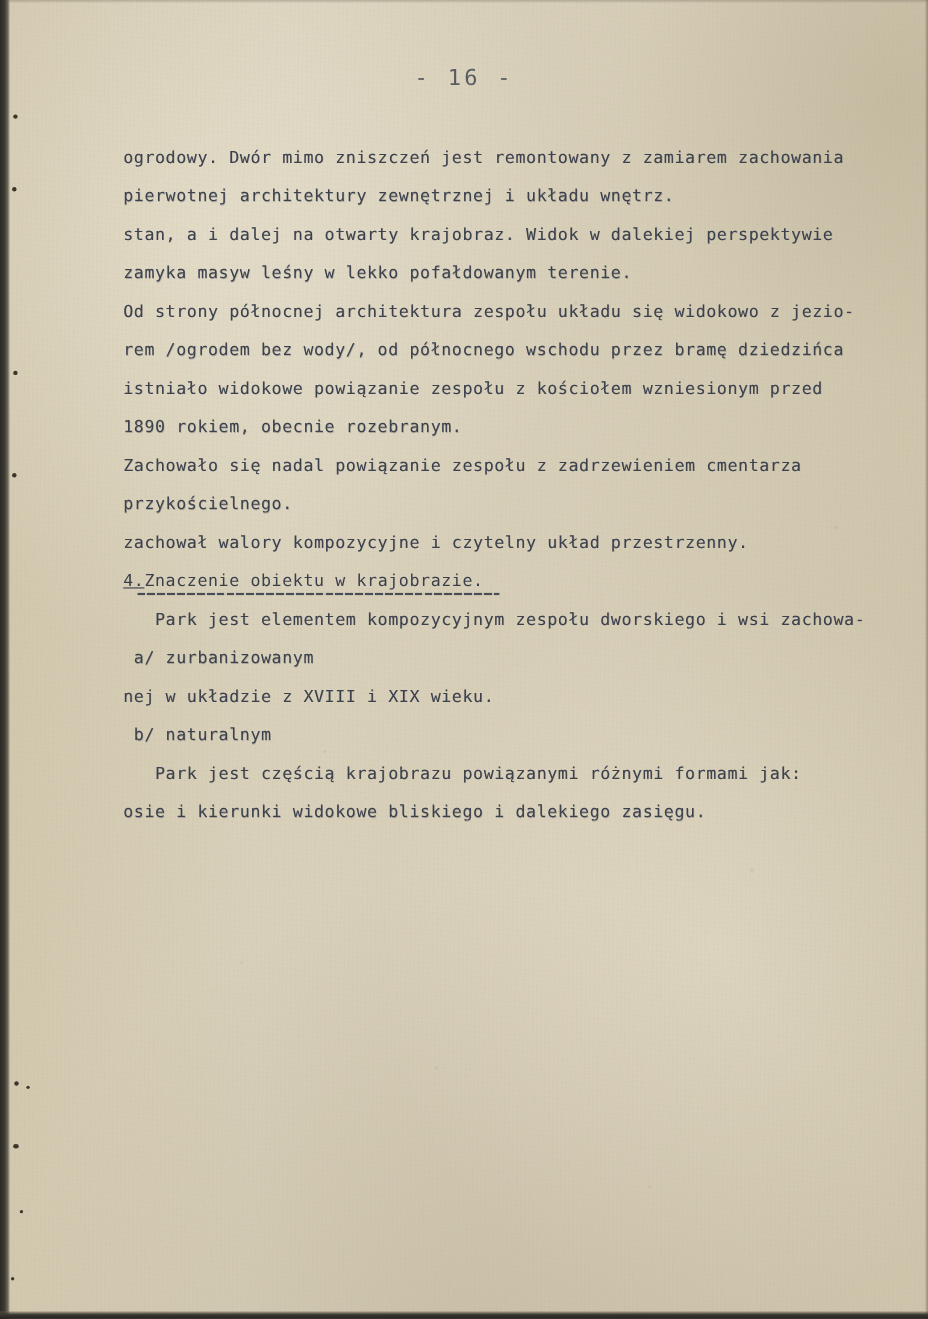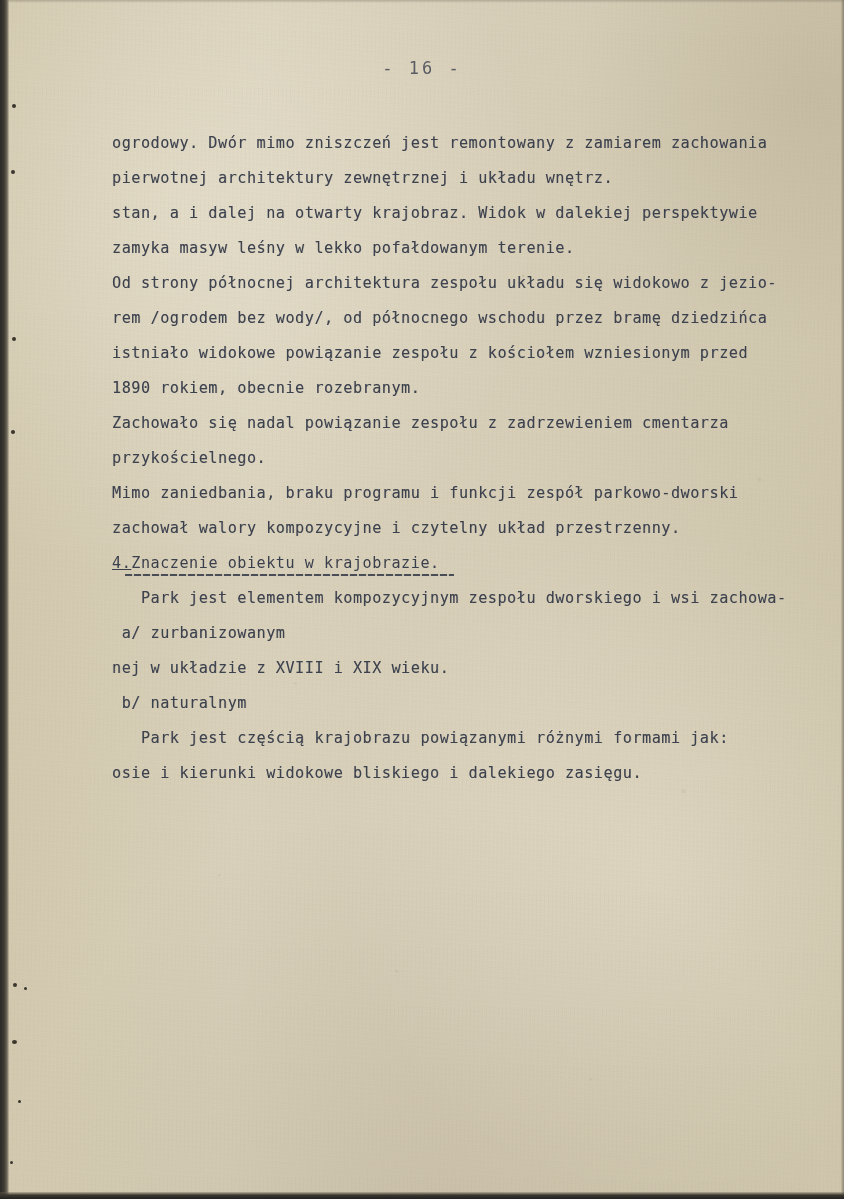--- a/index.html
+++ b/index.html
@@ -86,21 +86,21 @@
     pointer-events: none;
   }
 
   
   .page-number {
     position: absolute;
     left: 0;
     right: 0;
     top: 58px;
     text-align: center;
-    font-size: 17px;
+    font-size: 20px;
     letter-spacing: 3px;
     color: #3e4350;
     opacity: 0.82;
   }
 
   .body-text {
     position: absolute;
     left: 112px;
     top: 126px;
     width: 700px;
@@ -179,21 +179,20 @@
     <div class="line">ogrodowy. Dwór mimo zniszczeń jest remontowany z zamiarem zachowania</div>
     <div class="line">pierwotnej architektury zewnętrznej i układu wnętrz.</div>
     <div class="line">stan, a i dalej na otwarty krajobraz. Widok w dalekiej perspektywie</div>
     <div class="line">zamyka masyw leśny w lekko pofałdowanym terenie.</div>
     <div class="line">Od strony północnej architektura zespołu układu się widokowo z jezio-</div>
     <div class="line">rem /ogrodem bez wody/, od północnego wschodu przez bramę dziedzińca</div>
     <div class="line">istniało widokowe powiązanie zespołu z kościołem wzniesionym przed</div>
     <div class="line">1890 rokiem, obecnie rozebranym.</div>
     <div class="line">Zachowało się nadal powiązanie zespołu z zadrzewieniem cmentarza</div>
     <div class="line">przykościelnego.</div>
-    <div class="line">Mimo zaniedbania, braku programu i funkcji zespół parkowo-dworski</div>
     <div class="line">zachował walory kompozycyjne i czytelny układ przestrzenny.</div>
 
     <div class="heading-line"><span class="num">4.</span><span class="underlined">Znaczenie obiektu w krajobrazie.</span></div>
 
     <div class="line">   Park jest elementem kompozycyjnym zespołu dworskiego i wsi zachowa-</div>
     <div class="line"> a/ zurbanizowanym</div>
     <div class="line">nej w układzie z XVIII i XIX wieku.</div>
 
     <div class="line"> b/ naturalnym</div>
     <div class="line">   Park jest częścią krajobrazu powiązanymi różnymi formami jak:</div>

